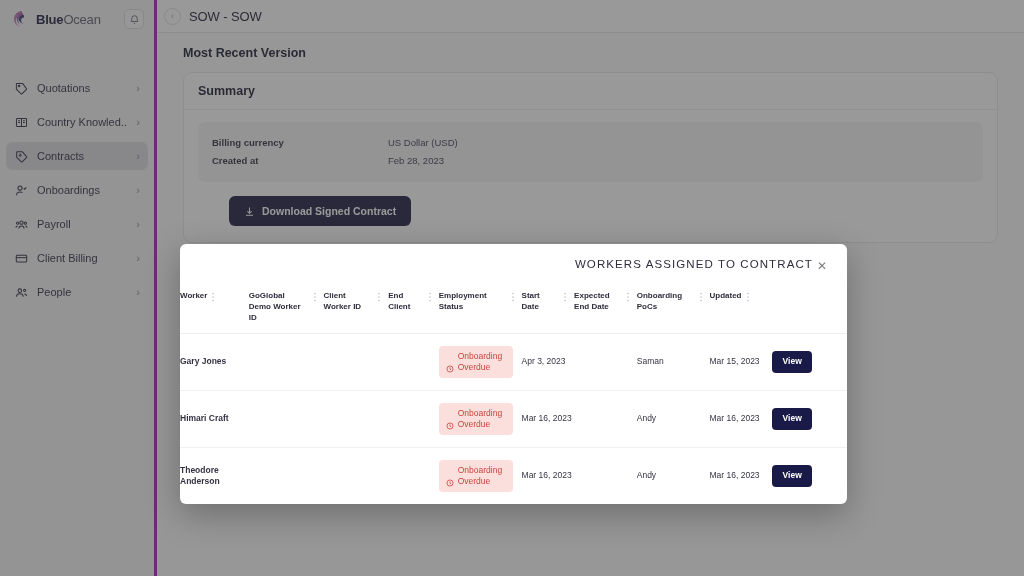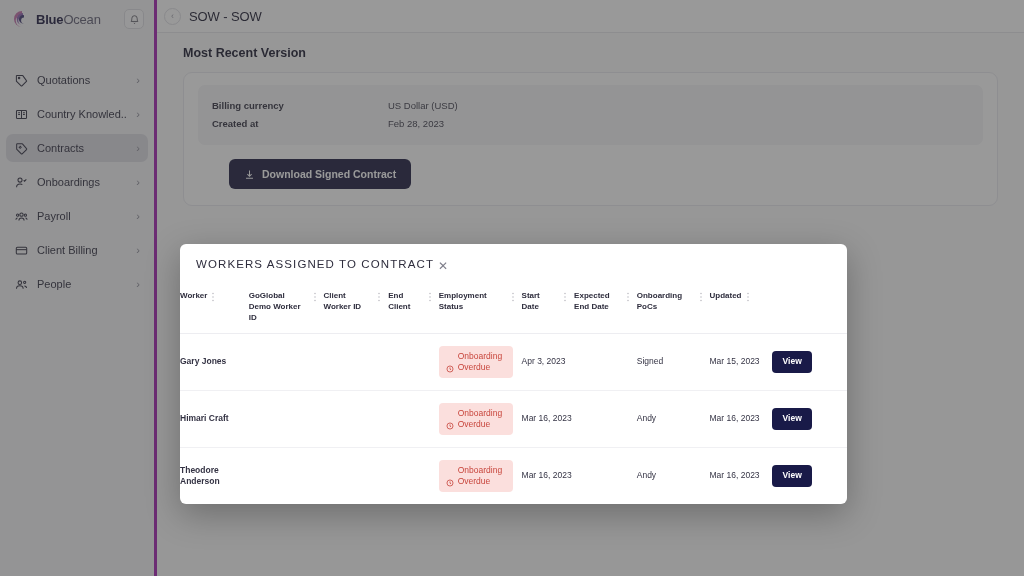--- a/index.html
+++ b/index.html
@@ -46,21 +46,21 @@
   .logo-text { font-size: 13px; letter-spacing: -.2px; }
   .logo-text .b { font-weight: 700; color: #17143a; }
   .logo-text .o { font-weight: 400; color: #5c5a70; }
   .bell-btn {
     position: absolute; right: 10px; top: 9px;
     width: 20px; height: 20px;
     border: 1px solid #dcdce2; border-radius: 5px;
     background: #fbfbfc;
     display: flex; align-items: center; justify-content: center;
   }
-  .nav { margin-top: 28px; padding: 0 6px; }
+  .nav { margin-top: 36px; padding: 0 6px; }
   .nav-item {
     display: flex; align-items: center;
     height: 28px;
     margin-bottom: 6px;
     padding: 0 8px;
     border-radius: 7px;
     gap: 9px;
     color: #2b2a3c;
     font-size: 11px;
   }
@@ -147,21 +147,21 @@
     width: 667px; height: 260px;
     background: #fff;
     border-radius: 6px;
     box-shadow: 0 10px 34px rgba(0,0,0,0.28);
     z-index: 60;
     overflow: hidden;
     display: flex; flex-direction: column;
   }
   .modal-head {
     padding: 14px 16px 6px 16px;
-    display: flex; align-items: flex-start; justify-content: flex-start;
+    display: flex; align-items: flex-start; justify-content: flex-end;
   }
   .modal-title {
     font-size: 11.5px; font-weight: 400;
     letter-spacing: 1.1px; color: #2e2d3d;
   }
   .modal-close { color: #7e7e8a; font-size: 12px; line-height: 1; padding: 2px 4px; }
 
   table.wtable { width: 100%; border-collapse: collapse; table-layout: fixed; }
   table.wtable th {
     text-align: left; vertical-align: top;
@@ -319,20 +319,21 @@
 
       <div class="topbar">
         <span class="collapse-btn">‹</span>
         <span class="page-title">SOW - SOW</span>
       </div>
 
       <div class="content">
         <div class="section-title">Most Recent Version</div>
 
         <div class="card">
+          <div class="card-head">Summary</div>
           <div class="card-body">
 
             <div class="summary-panel">
 
 
               <div class="sum-col">
                 <div class="sum-labels">
                   <div>Billing currency</div>
                   <div>Created at</div>
                 </div>
@@ -488,21 +489,21 @@
             <span class="badge">
               <svg class="clk" viewBox="0 0 10 10" width="8" height="8" fill="none" stroke="#c8463d" stroke-width="1">
                   <circle cx="5" cy="5" r="3.8"></circle>
                   <path d="M5 3v2.2l1.4.9"></path>
                 </svg>
               <span>Onboarding Overdue</span>
             </span>
           </td>
           <td>Apr 3, 2023</td>
           <td></td>
-          <td>Signed</td>
+          <td>Saman</td>
           <td>Mar 15, 2023</td>
           <td class="pad-r">
             <span class="view-btn">View</span>
           </td>
         </tr>
 
         <tr>
           <td class="worker-cell pad-l">Himari Craft</td>
           <td></td>
           <td></td>

